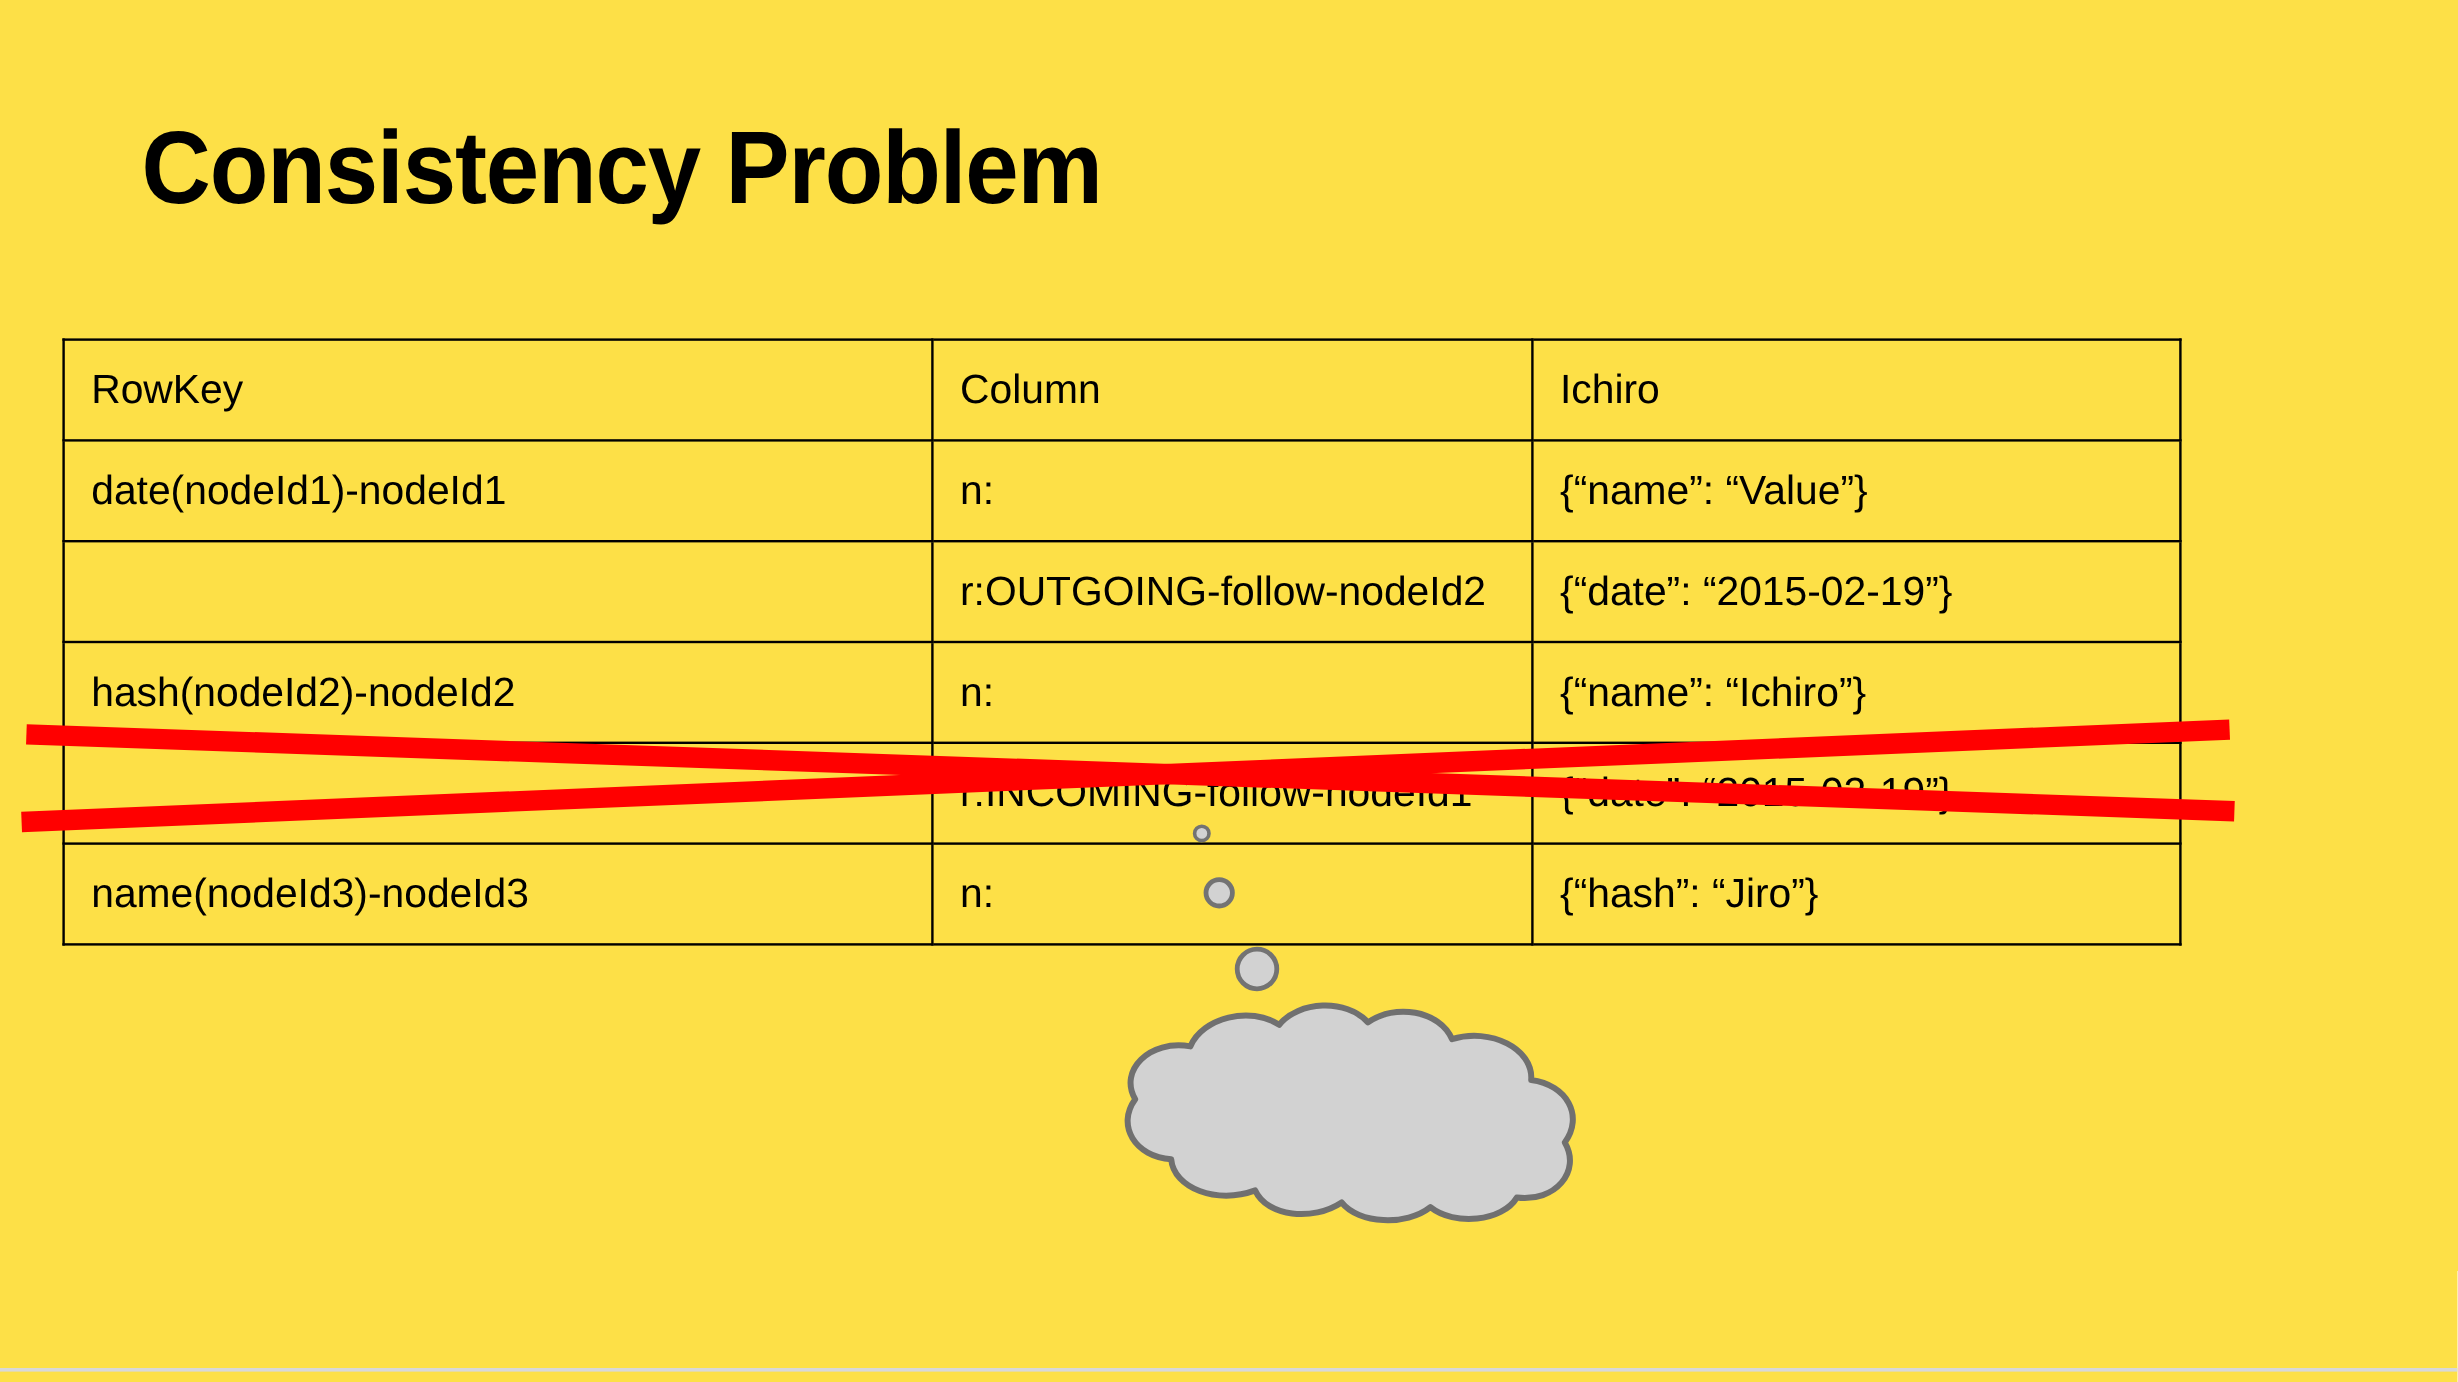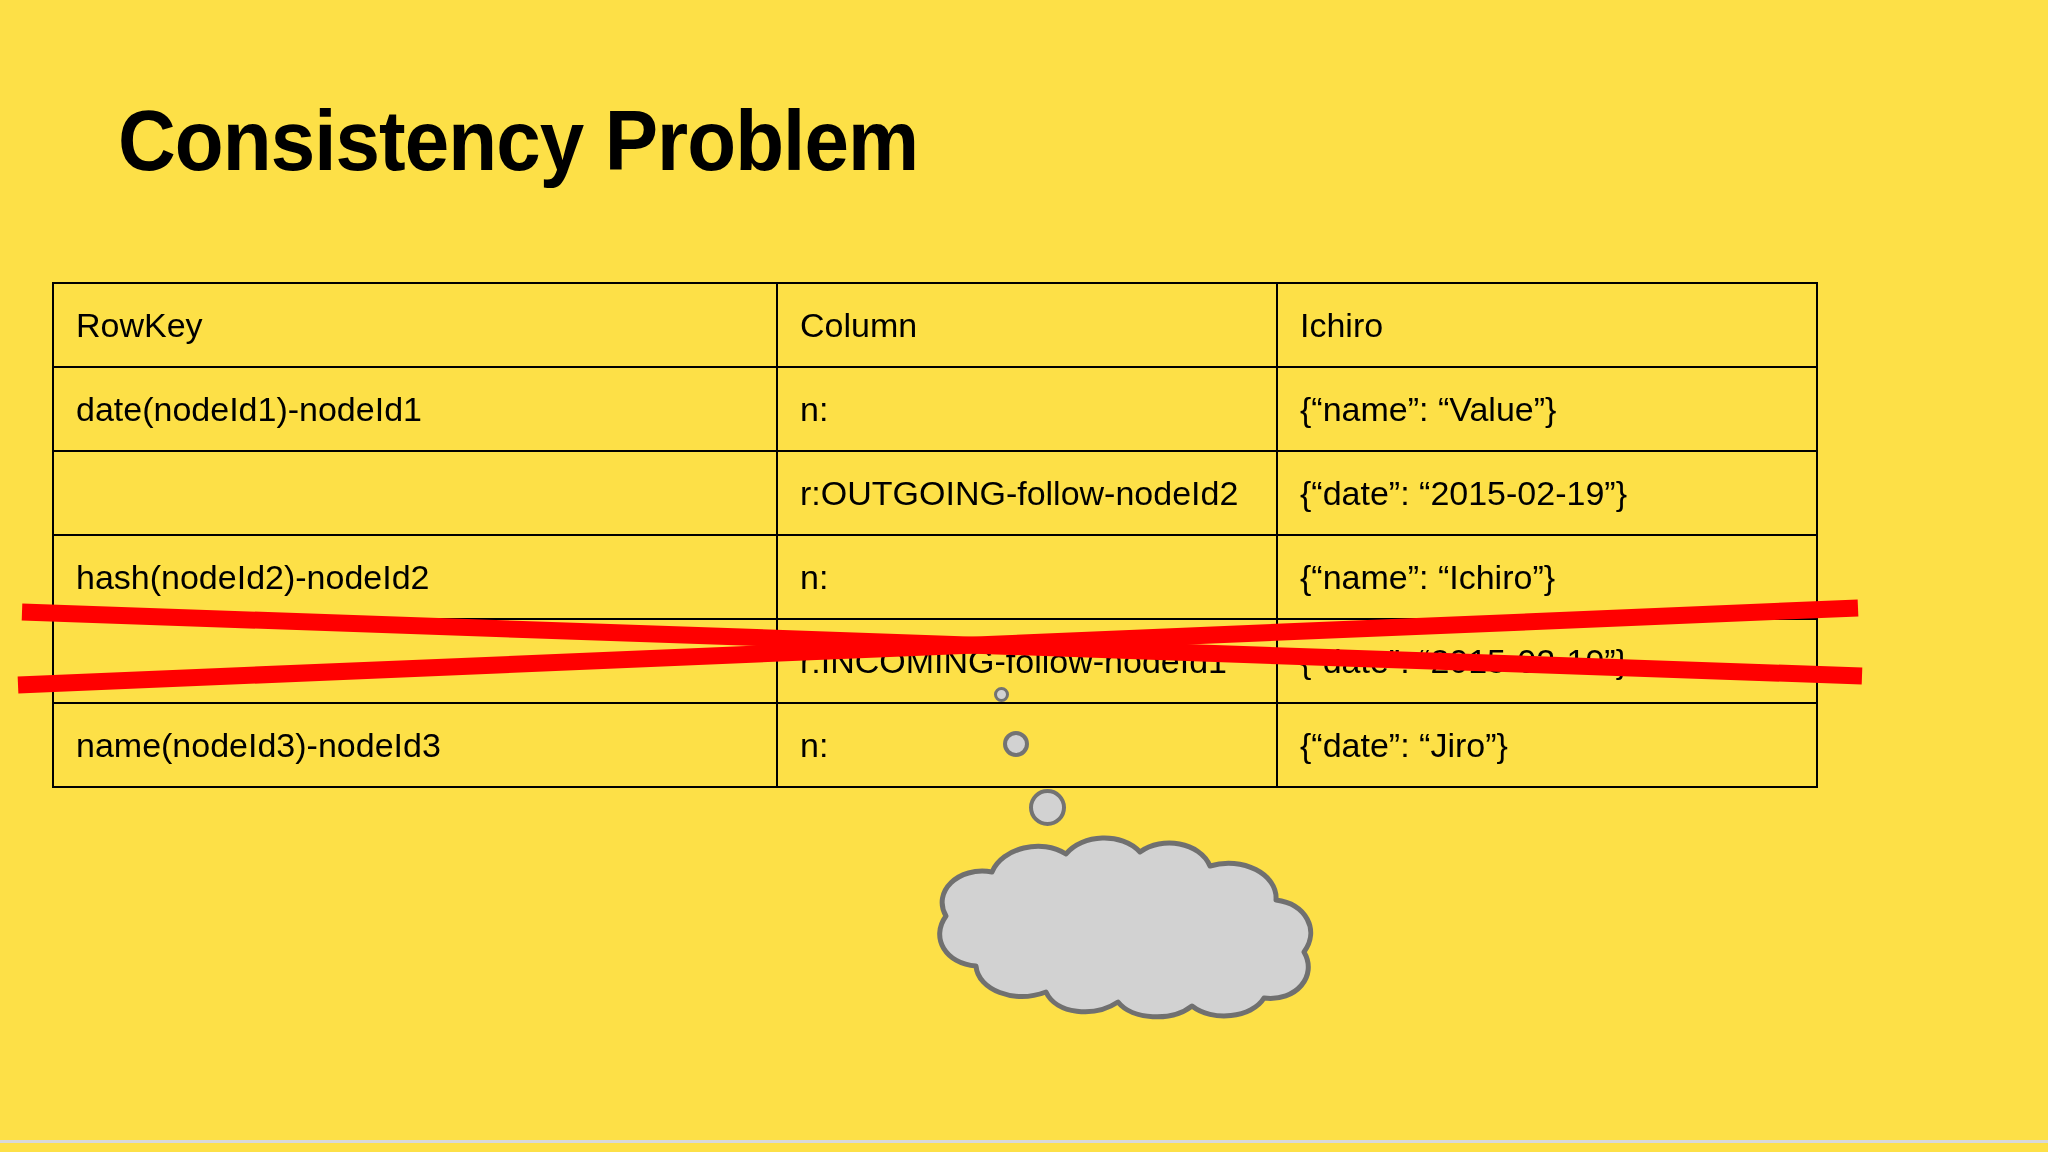--- a/index.html
+++ b/index.html
@@ -175,21 +175,21 @@
         <td>{“name”: “Ichiro”}</td>
       </tr>
       <tr>
         <td class="cell-empty"></td>
         <td>r:INCOMING-follow-nodeId1</td>
         <td>{“date”: “2015-02-19”}</td>
       </tr>
       <tr>
         <td>name(nodeId3)-nodeId3</td>
         <td>n:</td>
-        <td>{“date”: “Jiro”}</td>
+        <td>{“hash”: “Jiro”}</td>
       </tr>
     </tbody>
   </table>
 
   <svg id="strike-x" viewBox="0 0 1900 130" preserveAspectRatio="none">
     <line x1="22" y1="32" x2="1862" y2="96" stroke="#ff0000" stroke-width="17" stroke-linecap="butt"></line>
     <line x1="18" y1="105" x2="1858" y2="28" stroke="#ff0000" stroke-width="17" stroke-linecap="butt"></line>
   </svg>
 
   <div class="bubble-dot" id="bubble-dot-1"></div>

